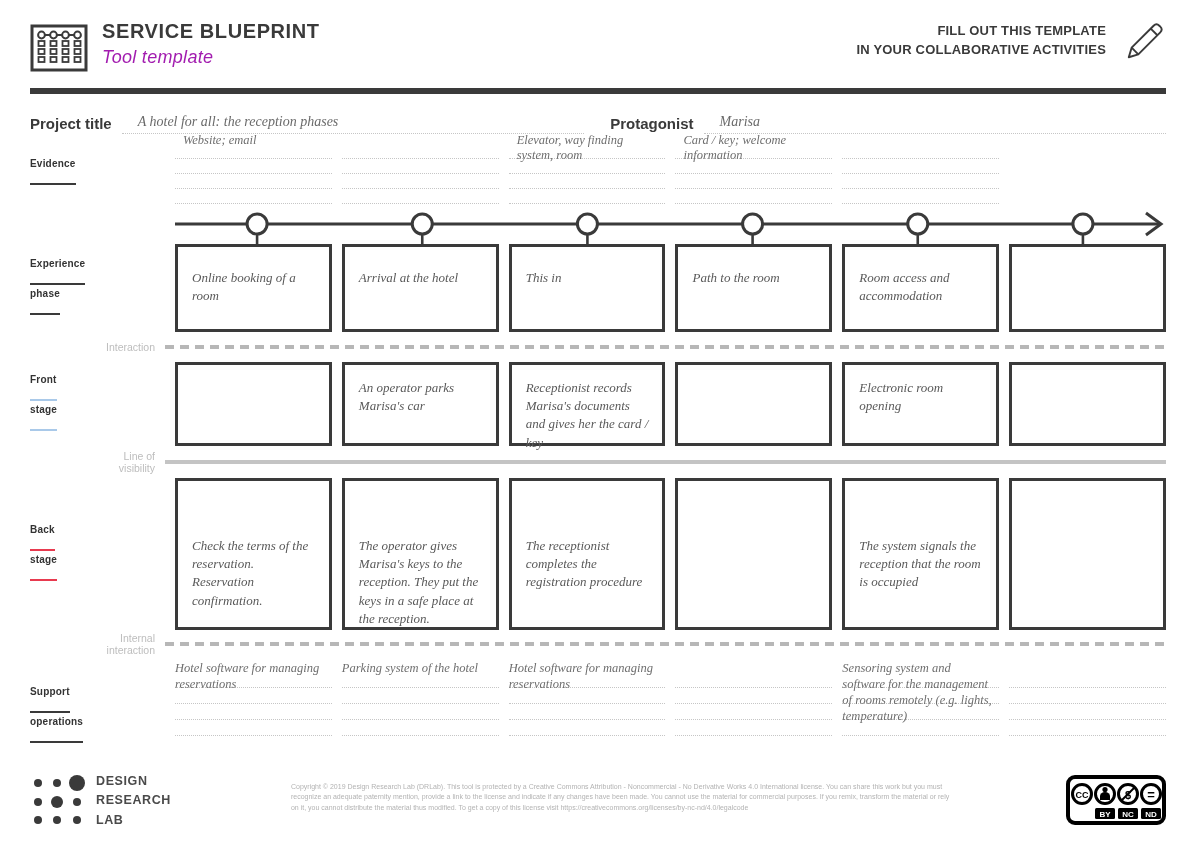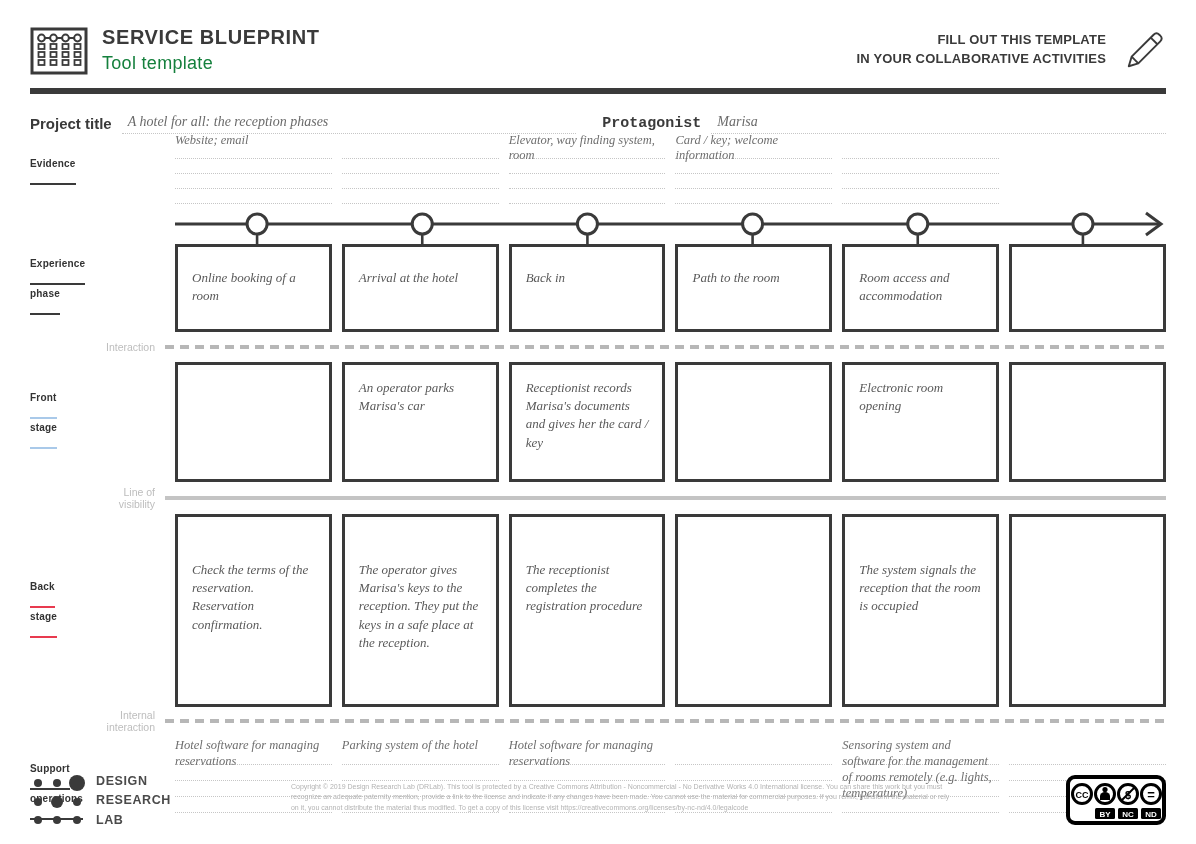--- a/index.html
+++ b/index.html
@@ -4,72 +4,72 @@
 <style>
   * { margin:0; padding:0; box-sizing:border-box; }
   html,body { background:#e9e9e9; }
   body { font-family:"Liberation Sans", sans-serif; }
   .page {
     position:relative; width:1196px; height:844px; margin:0 auto;
     background:#ffffff; overflow:hidden; padding:0 30px;
   }
 
   
-  .header { margin-top:20px; height:60px; display:flex; align-items:center; }
+  .header { margin-top:20px; height:60px; display:flex; align-items:flex-start; }
   .logo-box { width:58px; height:52px; margin-top:2px; }
   .h-titles { margin-left:14px; }
   .h-title { font-size:20px; font-weight:bold; color:#3a3a3a; letter-spacing:0.6px; }
-  .h-sub { font-size:18px; color:#15803d; margin-top:4px; letter-spacing:0.3px; }
+  .h-sub { font-size:18px; color:#a21caf; margin-top:4px; letter-spacing:0.3px;font-style:italic; }
   .h-right { margin-left:auto; display:flex; align-items:center; }
   .h-cta { text-align:right; font-size:13px; font-weight:bold; color:#3a3a3a; line-height:1.45; letter-spacing:0.2px; }
   .pencil { width:42px; height:42px; margin-left:18px; }
   .thick-bar { height:6px; background:#3a3a3a; margin-top:8px; }
 
   
   .project-row { margin-top:10px; height:30px; display:flex; align-items:flex-end; }
   .p-label { font-size:15px; font-weight:bold; color:#3a3a3a; padding-bottom:2px; white-space:nowrap; }
   .p-field { flex:1; border-bottom:1.5px dotted #c6c6c6; margin-left:10px; position:relative; height:26px; }
-  .p-value { position:absolute; left:6px; bottom:3px; font-family:"Liberation Serif", serif; font-style:italic; color:#6a6a6a; font-size:14px; white-space:nowrap; }
-  .p-label.protagonist { margin-left:26px;font-family:Liberation Mono, monospace; }
+  .p-value { position:absolute; left:16px; bottom:3px; font-family:"Liberation Serif", serif; font-style:italic; color:#6a6a6a; font-size:14px; white-space:nowrap; }
+  .p-label.protagonist { margin-left:26px; }
 
   
   .bp-row { display:flex; }
   .bp-label { width:145px; flex:none; display:flex; flex-direction:column; justify-content:center; }
   .bp-label span { align-self:flex-start; font-size:10px; font-weight:bold; color:#333; letter-spacing:0.2px;
                    border-bottom:2.5px solid #3a3a3a; padding-bottom:14px; margin-bottom:3px; }
   .bp-label.u-blue span { border-bottom-color:#a9c9e9; }
   .bp-label.u-red span  { border-bottom-color:#e83a4f; }
   .bp-cols { flex:1; display:grid; grid-template-columns:repeat(6,1fr); column-gap:10px; }
 
   
   .dotted-cell { position:relative; }
   .dotted-cell .dc-lines i { display:block; border-bottom:1.3px dotted #c6c6c6; }
   .evidence .dc-lines i { height:15px; }
   .support  .dc-lines i { height:16px; }
   .dc-text { position:absolute; top:-11px; left:0; right:4px;
              font-family:"Liberation Serif", serif; font-style:italic;
              color:#6e6e6e; font-size:12.5px; }
-  .evidence .dc-text { line-height:15px; }
+  .evidence .dc-text { line-height:15px;margin-left:8px; }
   .support  .dc-text { line-height:16px; top:-12px; }
   .evidence-row { margin-top:10px; }
   .evidence-row .bp-label { justify-content:flex-start; padding-top:14px; }
 
   
   .timeline-row { display:flex; margin-top:6px; }
   .timeline-spacer { width:145px; flex:none; }
   .timeline { flex:1; height:34px; }
   .timeline svg { display:block; width:100%; height:100%; }
 
   
   .box { border:3px solid #3a3a3a; background:#fff; padding:10px 12px 6px 14px;
          font-family:"Liberation Serif", serif; font-style:italic;
          color:#595959; font-size:13px; line-height:1.4; }
   .experience .box { height:88px; padding-top:22px; }
-  .front .box { height:120px; padding-top:14px; }
-  .back  .box { height:193px; padding-top:44px; }
+  .front .box { height:84px; padding-top:14px; }
+  .back  .box { height:152px; padding-top:56px; }
 
   
   .divider { display:flex; align-items:center; }
   .divider.interaction { height:30px; }
   .divider.visibility  { height:32px; }
   .divider.internal    { height:28px; }
   .div-label { width:135px; flex:none; text-align:right; padding-right:10px;
                font-size:10.5px; color:#bdbdbd; line-height:1.15; }
   .div-line { flex:1; height:4px; }
   .div-line.dashed { background:repeating-linear-gradient(90deg,#b7b7b7 0 9px,transparent 9px 15px); }
@@ -228,21 +228,21 @@
   </div>
 
   <div class="bp-row experience">
     <div class="bp-label">
       <span>Experience</span>
       <span>phase</span>
     </div>
     <div class="bp-cols">
       <div class="box">Online booking of a room</div>
       <div class="box">Arrival at the hotel</div>
-      <div class="box">Back in</div>
+      <div class="box">This in</div>
       <div class="box">Path to the room</div>
       <div class="box">Room access and accommodation</div>
       <div class="box"></div>
     </div>
   </div>
 
   <div class="divider interaction">
     <div class="div-label">Interaction</div>
     <div class="div-line dashed"></div>
   </div>

